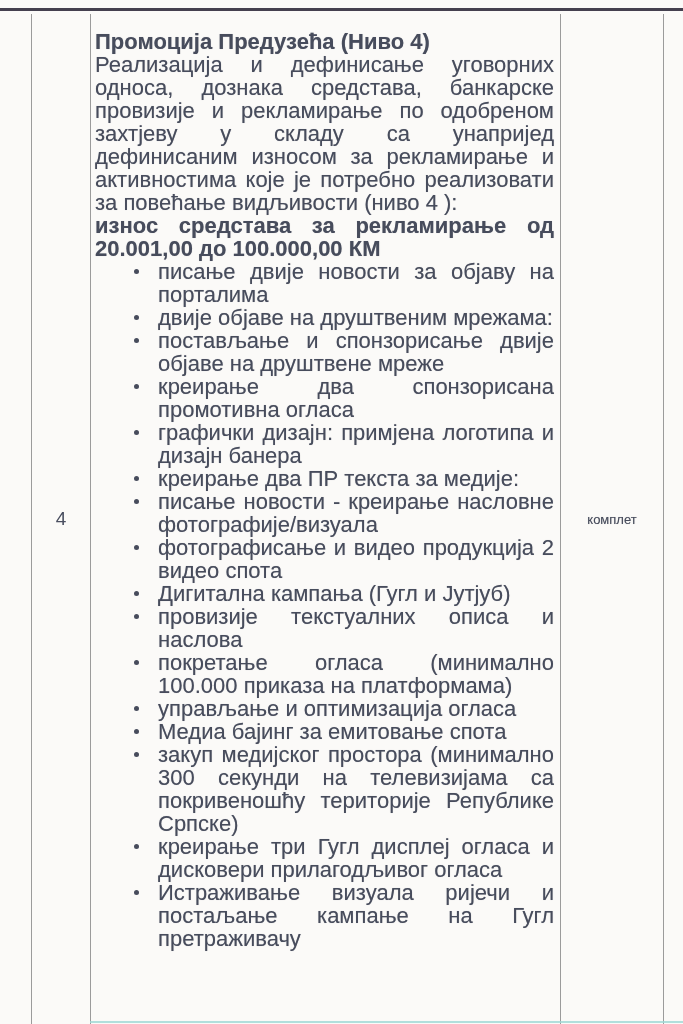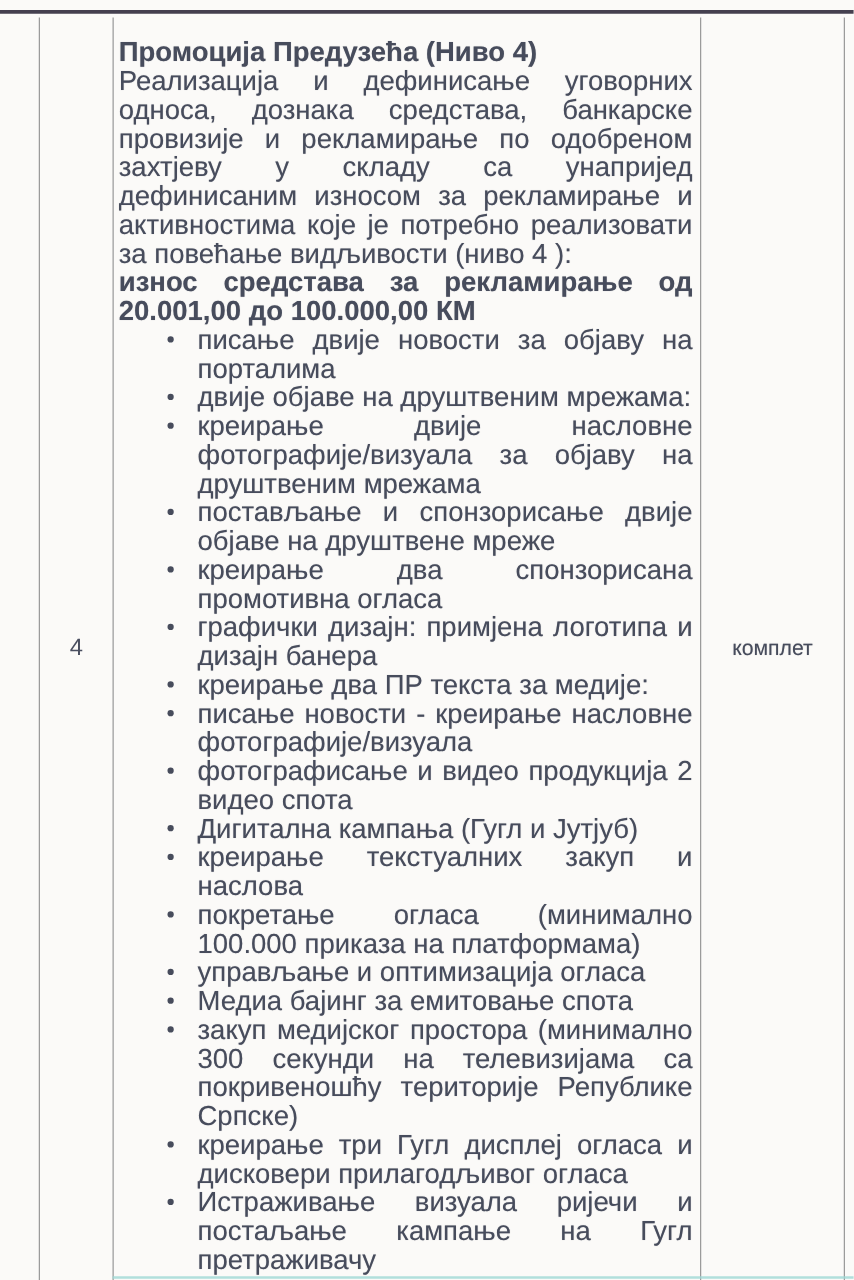--- a/index.html
+++ b/index.html
@@ -68,26 +68,26 @@
     content: "";
     position: absolute;
     left: 39px;
     top: 9px;
     width: 5px;
     height: 5px;
     border-radius: 50%;
     background: #474c5c;
   }
   .col-unit {
-    width: 116px;
+    width: 104px;
     border-right: 1px solid #9b9b9b;
     display: flex;
     align-items: center;
     justify-content: center;
-    font-size: 17px;
+    font-size: 13px;
     text-shadow: 0 0 0.7px rgba(71, 76, 92, 0.45);
   }
   .scan-line {
     position: absolute;
     bottom: 1px;
     left: 90px;
     width: 593px;
     height: 2px;
     background: #9fd8d4;
     opacity: 0.8;
@@ -102,29 +102,28 @@
   <div class="col col-num">
     <span>4</span>
   </div>
   <div class="col col-desc">
     <p class="item-title">Промоција Предузећа (Ниво 4)</p>
     <p class="item-intro">Реализација и дефинисање уговорних односа, дознака средстава, банкарске провизије и рекламирање по одобреном захтјеву у складу са унапријед дефинисаним износом за рекламирање и активностима које је потребно реализовати за повећање видљивости (ниво 4 ):</p>
     <p class="item-amount">износ средстава за рекламирање од 20.001,00 до 100.000,00 КМ</p>
     <ul class="bullets">
         <li>писање двије новости за објаву на порталима</li>
         <li>двије објаве на друштвеним мрежама:</li>
-        <li>креирање двије насловне фотографије/визуала за објаву на друштвеним мрежама</li>
         <li>постављање и спонзорисање двије објаве на друштвене мреже</li>
         <li>креирање два спонзорисана промотивна огласа</li>
         <li>графички дизајн: примјена логотипа и дизајн банера</li>
         <li>креирање два ПР текста за медије:</li>
         <li>писање новости - креирање насловне фотографије/визуала</li>
         <li>фотографисање и видео продукција 2 видео спота</li>
         <li>Дигитална кампања (Гугл и Јутјуб)</li>
-        <li>креирање текстуалних закуп и наслова</li>
+        <li>провизије текстуалних описа и наслова</li>
         <li>покретање огласа (минимално 100.000 приказа на платформама)</li>
         <li>управљање и оптимизација огласа</li>
         <li>Медиа бајинг за емитовање спота</li>
         <li>закуп медијског простора (минимално 300 секунди на телевизијама са покривеношћу територије Републике Српске)</li>
         <li>креирање три Гугл дисплеј огласа и дисковери прилагодљивог огласа</li>
         <li>Истраживање визуала ријечи и постаљање кампање на Гугл претраживачу</li>
       </ul>
   </div>
   <div class="col col-unit">
     <span>комплет</span>

